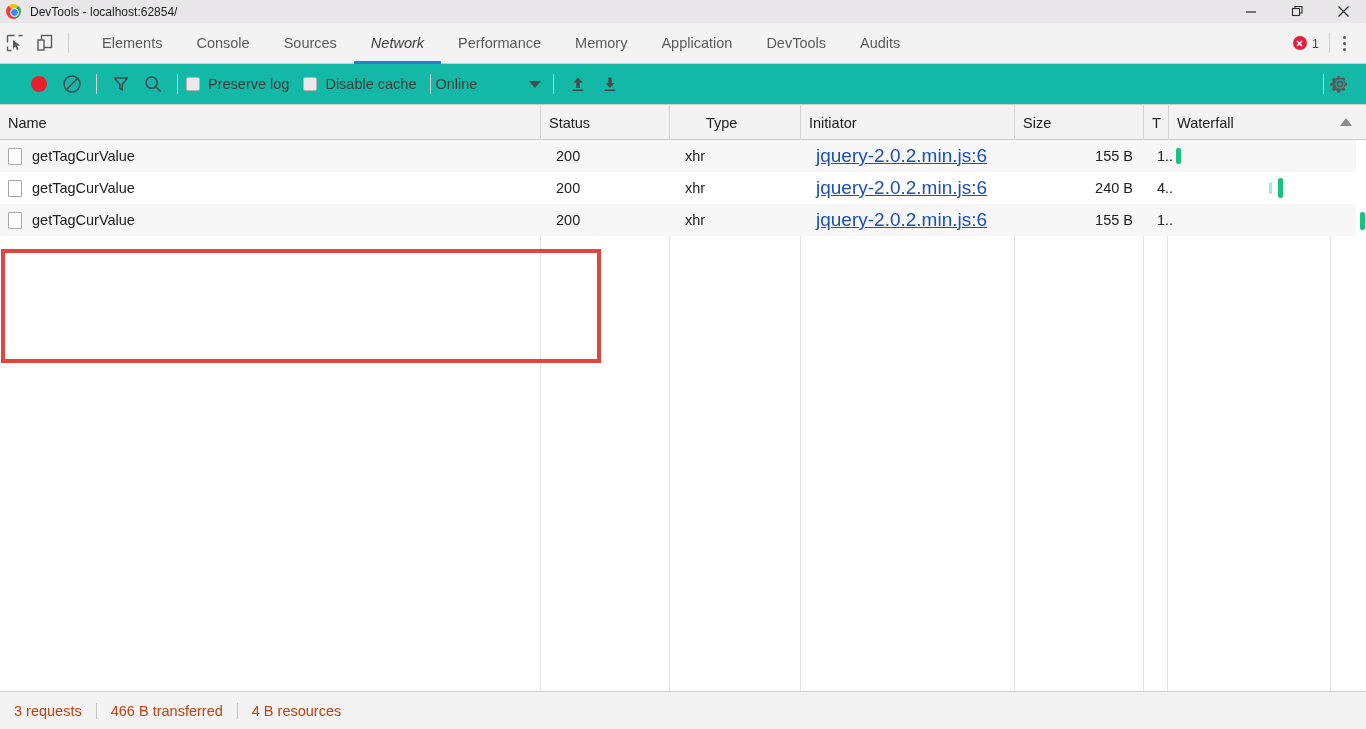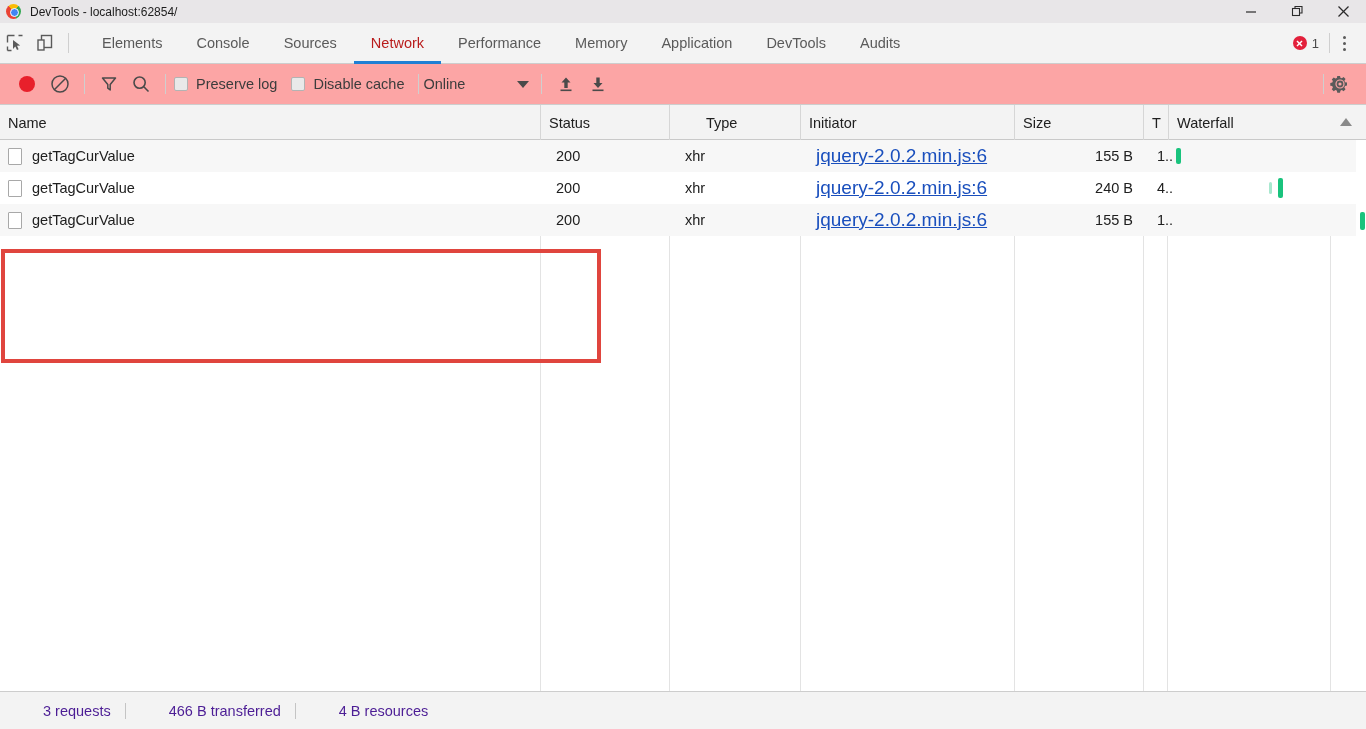--- a/index.html
+++ b/index.html
@@ -45,21 +45,21 @@
   .tool-icon-btn {
     width: 30px; height: 28px; display: flex; align-items: center; justify-content: center;
   }
   .tool-icon-btn svg { display: block; }
   .tb-sep { width: 1px; height: 20px; background: #cfcfcf; margin: 0 8px; }
   .tabs { display: flex; align-items: stretch; height: 41px; margin-left: 8px; }
   .tab {
     display: flex; align-items: center; padding: 0 17px; height: 41px;
     font-size: 14.5px; color: #5a5a5a; position: relative; white-space: nowrap; text-align: right;
   }
-  .tab.active { color: #b91c1c; }
+  .tab.active { color: #404040; font-style: italic; }
   .tab.active::after {
     content: ""; position: absolute; left: 0; right: 0; bottom: 0; height: 3px;
     background: #1f7fd4;
   }
   .tabbar-right {
     margin-left: auto; display: flex; align-items: center; height: 41px; padding-right: 8px;
   }
   .err-badge { display: flex; align-items: center; gap: 5px; padding-right: 10px; }
   .err-circle {
     width: 14px; height: 14px; border-radius: 50%; background: #e3203b;
@@ -68,22 +68,22 @@
   .err-circle svg { display: block; }
   .err-count { font-size: 13px; color: #4a4a4a; }
   .vsep { width: 1px; height: 20px; background: #cfcfcf; }
   .kebab { width: 28px; height: 28px; display: flex; flex-direction: column;
            align-items: center; justify-content: center; gap: 3px; }
   .kebab i { width: 3px; height: 3px; border-radius: 50%; background: #5a5a5a; display: block; }
 
   
   .nettoolbar {
     position: absolute; left: 0; top: 64px; width: 1366px; height: 41px;
-    background: #fca5a5; border-bottom: 1px solid #cdcdcd;
-    display: flex; align-items: center; padding-left: 10px;
+    background: #14b8a6; border-bottom: 1px solid #cdcdcd;
+    display: flex; align-items: center; padding-left: 22px;
   }
   .record-dot {
     width: 16px; height: 16px; border-radius: 50%; background: #e8202b;
     margin: 0 9px;
   }
   .nt-btn { width: 32px; height: 30px; display: flex; align-items: center; justify-content: center; }
   .nt-btn svg { display: block; }
   .nt-sep { width: 1px; height: 20px; background: #cfcfcf; margin: 0 8px; }
   .cbox-item { display: flex; align-items: center; gap: 8px; margin-right: 14px; }
   .cbox {
@@ -140,21 +140,21 @@
     position: absolute; left: 1px; top: 144px; width: 600px; height: 114px;
     border: 4px solid #e0453e; pointer-events: none; z-index: 5;
   }
 
   
   .statusbar {
     position: absolute; left: 0; top: 691px; width: 1366px; height: 38px;
     background: #f3f3f3; border-top: 1px solid #cdcdcd;
     display: flex; align-items: center; padding-left: 14px; gap: 0;
   }
-  .status-item { font-size: 14.5px; color: #4c1d95; margin-left: 29px; }
+  .status-item { font-size: 14.5px; color: #c2410c; }
   .status-sep { width: 1px; height: 16px; background: #c4c4c4; margin: 0 14px; }
 </style>
 </head>
 <body>
 
 <div class="titlebar">
   <div class="chrome-logo"></div>
   <div class="title-text">DevTools - localhost:62854/</div>
   <div class="win-controls">
     <div class="win-btn">

